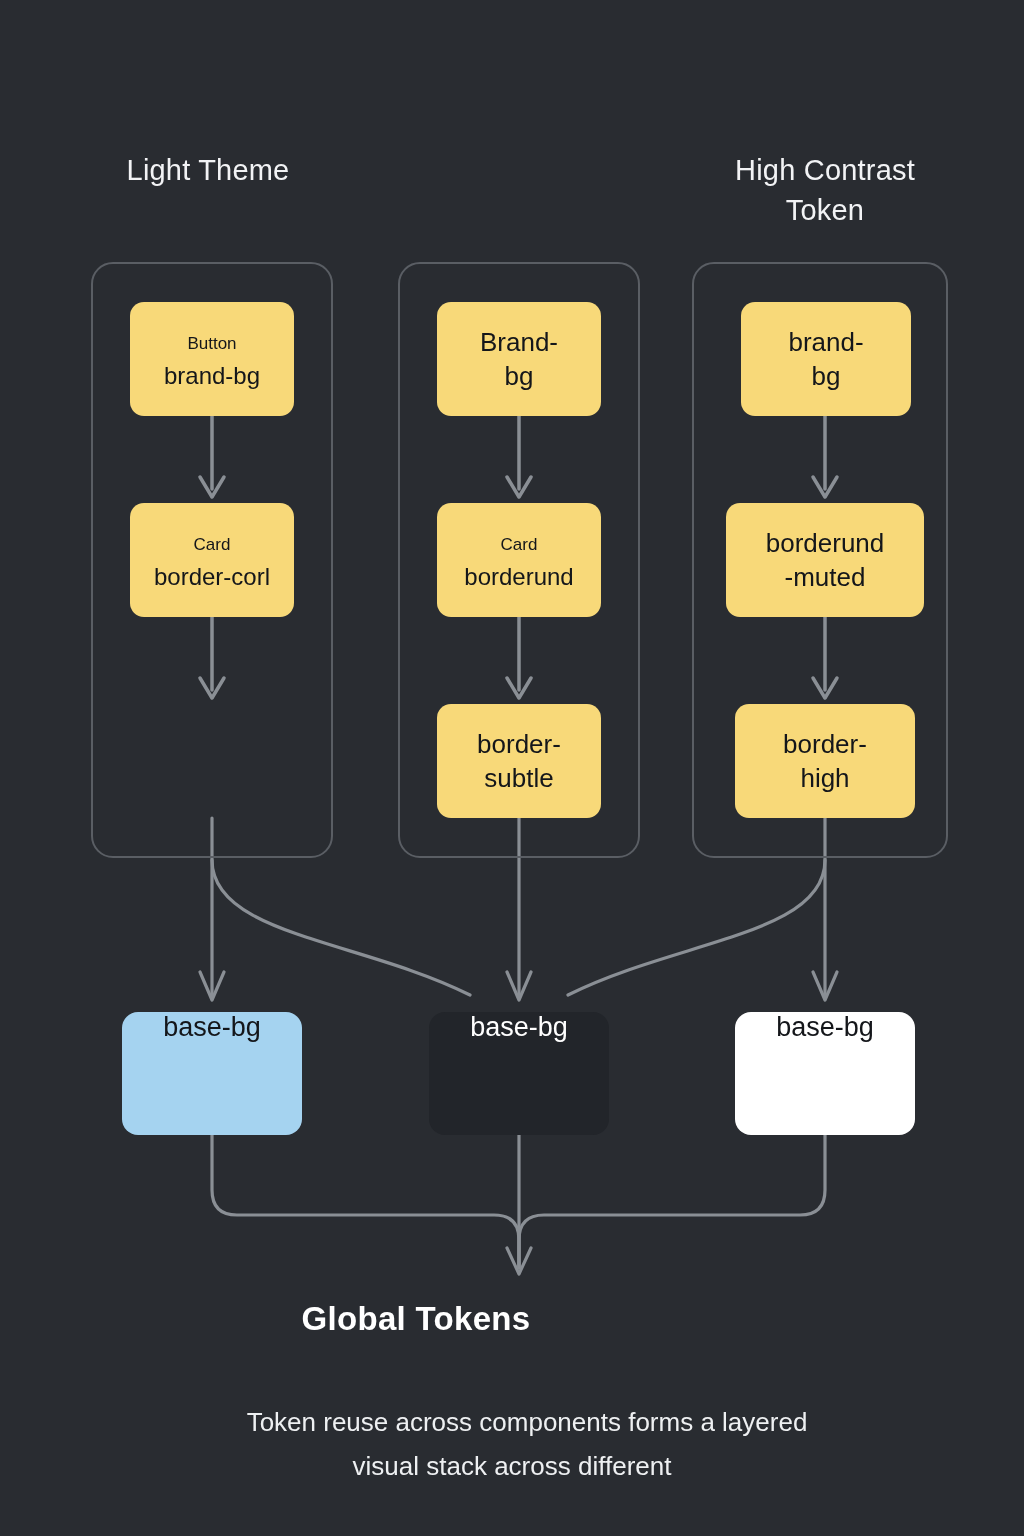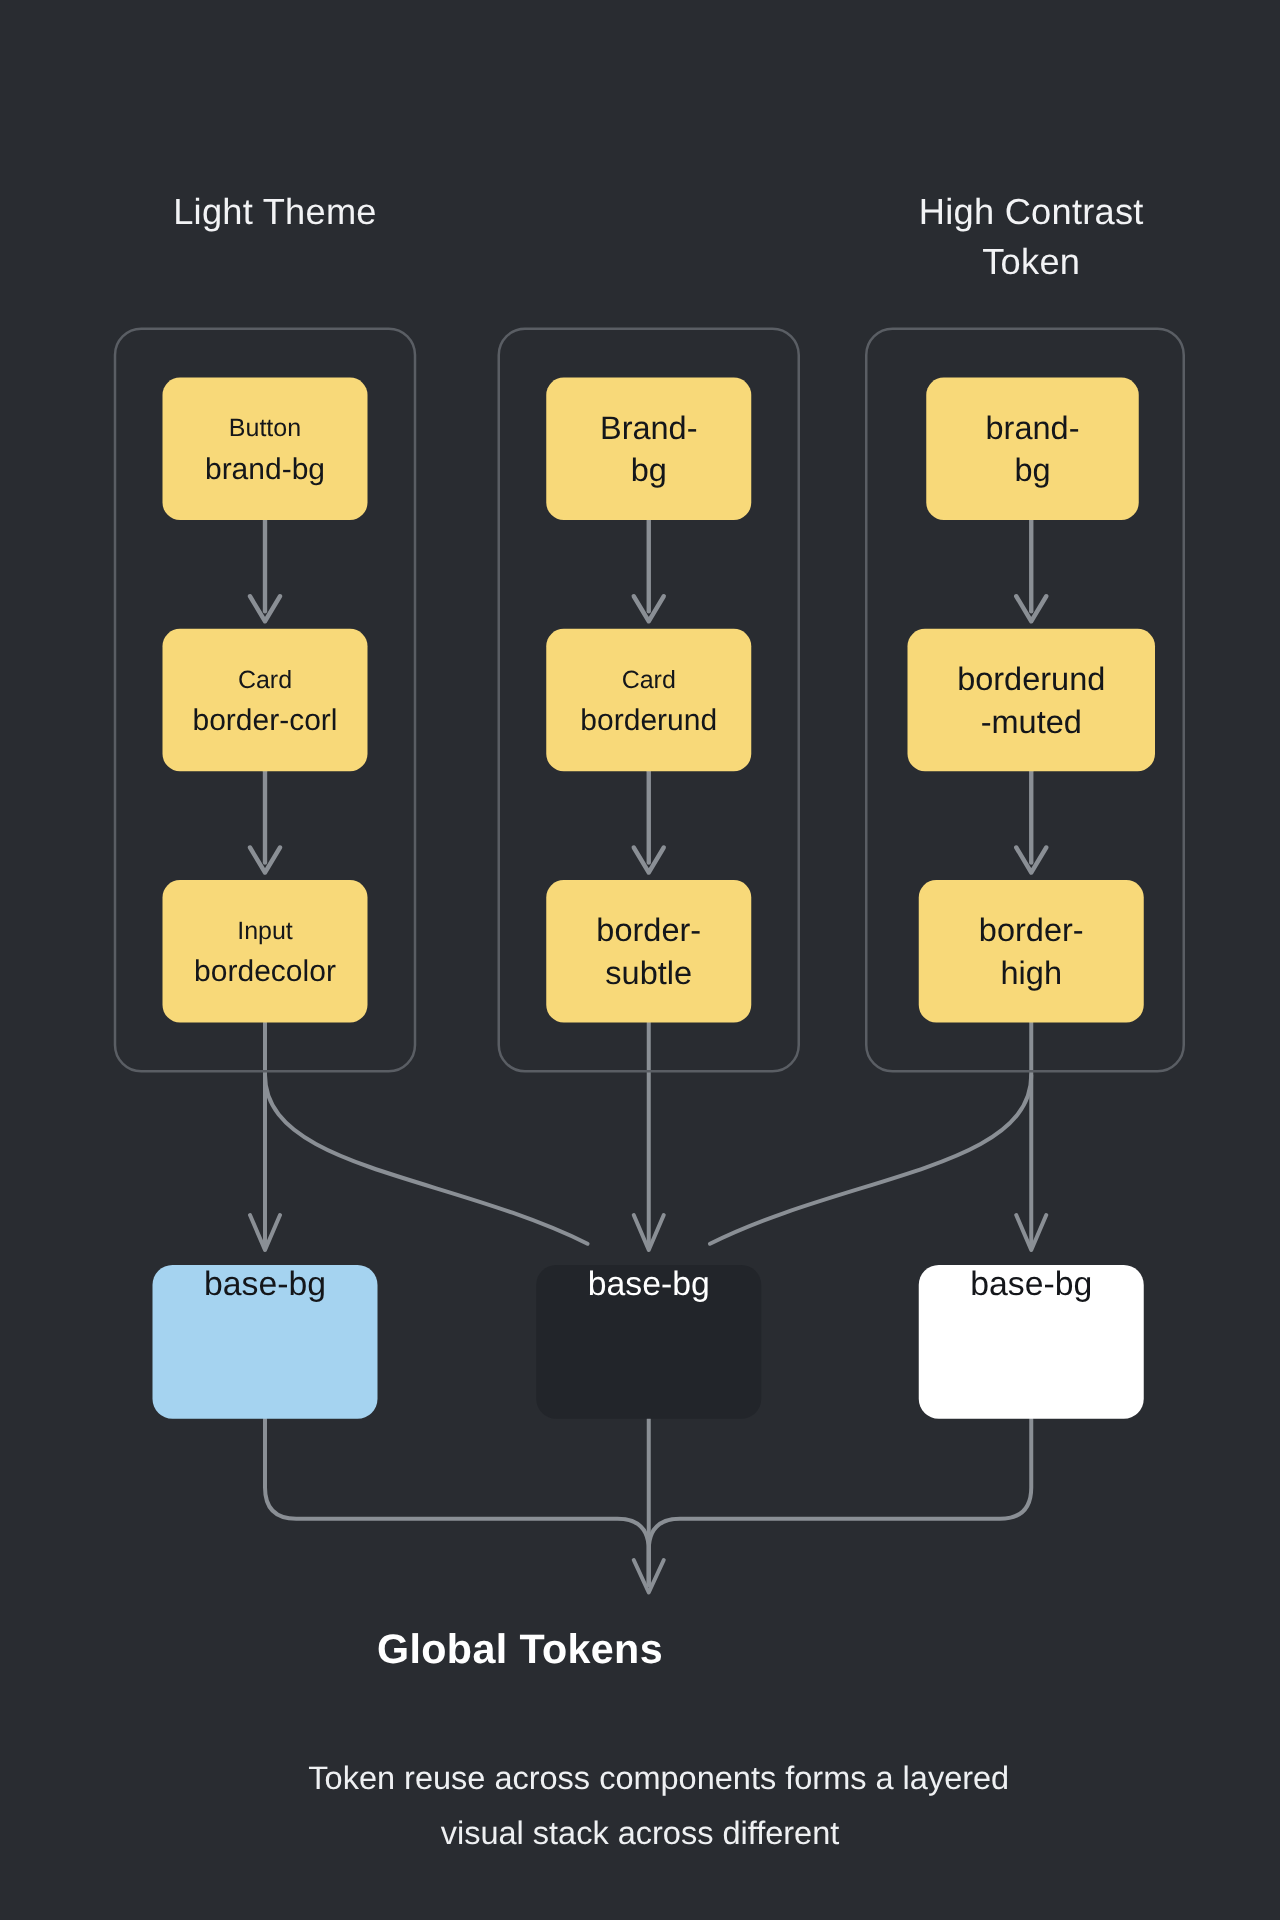--- a/index.html
+++ b/index.html
@@ -44,21 +44,21 @@
     border-radius: 14px;
     box-sizing: border-box;
     display: flex;
     flex-direction: column;
     align-items: center;
     justify-content: center;
     color: #14161a;
     text-align: center;
   }
   .token-line1 {
-    font-size: 20px;
+    font-size: 17px;
     line-height: 33px;
   }
   .token-line2 {
     font-size: 24px;
     line-height: 32px;
   }
   .token-box.uniform .token-line1,
   .token-box.uniform .token-line2 {
     font-size: 26px;
     line-height: 34px;
@@ -134,39 +134,35 @@
     </g>
 
     <g stroke="#8a8f95" stroke-width="3.2" fill="none" stroke-linecap="round" stroke-linejoin="round">
       <path d="M212,1135 L212,1190 Q212,1215 237,1215 L494,1215 Q519,1215 519,1240 L519,1268"></path>
       <path d="M825,1135 L825,1190 Q825,1215 800,1215 L544,1215 Q519,1215 519,1240 L519,1268"></path>
       <path d="M519,1135 L519,1268"></path>
       <path d="M507,1248 L519,1274 L531,1248"></path>
     </g>
   </svg>
 
-  <div class="col-title" style="left:100px; top:150px; width:240px;">Light Theme</div>
+  <div class="col-title" style="left:88px; top:150px; width:240px;">Light Theme</div>
   <div class="col-title" style="left:705px; top:150px; width:240px;">High Contrast Token</div>
 
   <div class="group-box" style="left:91px; top:262px; width:242px; height:596px;"></div>
   <div class="group-box" style="left:398px; top:262px; width:242px; height:596px;"></div>
   <div class="group-box" style="left:692px; top:262px; width:256px; height:596px;"></div>
 
   <div class="token-box" style="left:130px; top:302px; width:164px; height:114px;">
     <span class="token-line1">Button</span>
     <span class="token-line2">brand-bg</span>
   </div>
   <div class="token-box" style="left:130px; top:503px; width:164px; height:114px;">
     <span class="token-line1">Card</span>
     <span class="token-line2">border-corl</span>
   </div>
-  <div class="token-box" style="left:130px; top:704px; width:164px; height:114px;">
-    <span class="token-line1">Input</span>
-    <span class="token-line2">bordecolor</span>
-  </div>
 
   <div class="token-box uniform" style="left:437px; top:302px; width:164px; height:114px;">
     <span class="token-line1">Brand-</span>
     <span class="token-line2">bg</span>
   </div>
   <div class="token-box" style="left:437px; top:503px; width:164px; height:114px;">
     <span class="token-line1">Card</span>
     <span class="token-line2">borderund</span>
   </div>
   <div class="token-box uniform" style="left:437px; top:704px; width:164px; height:114px;">

